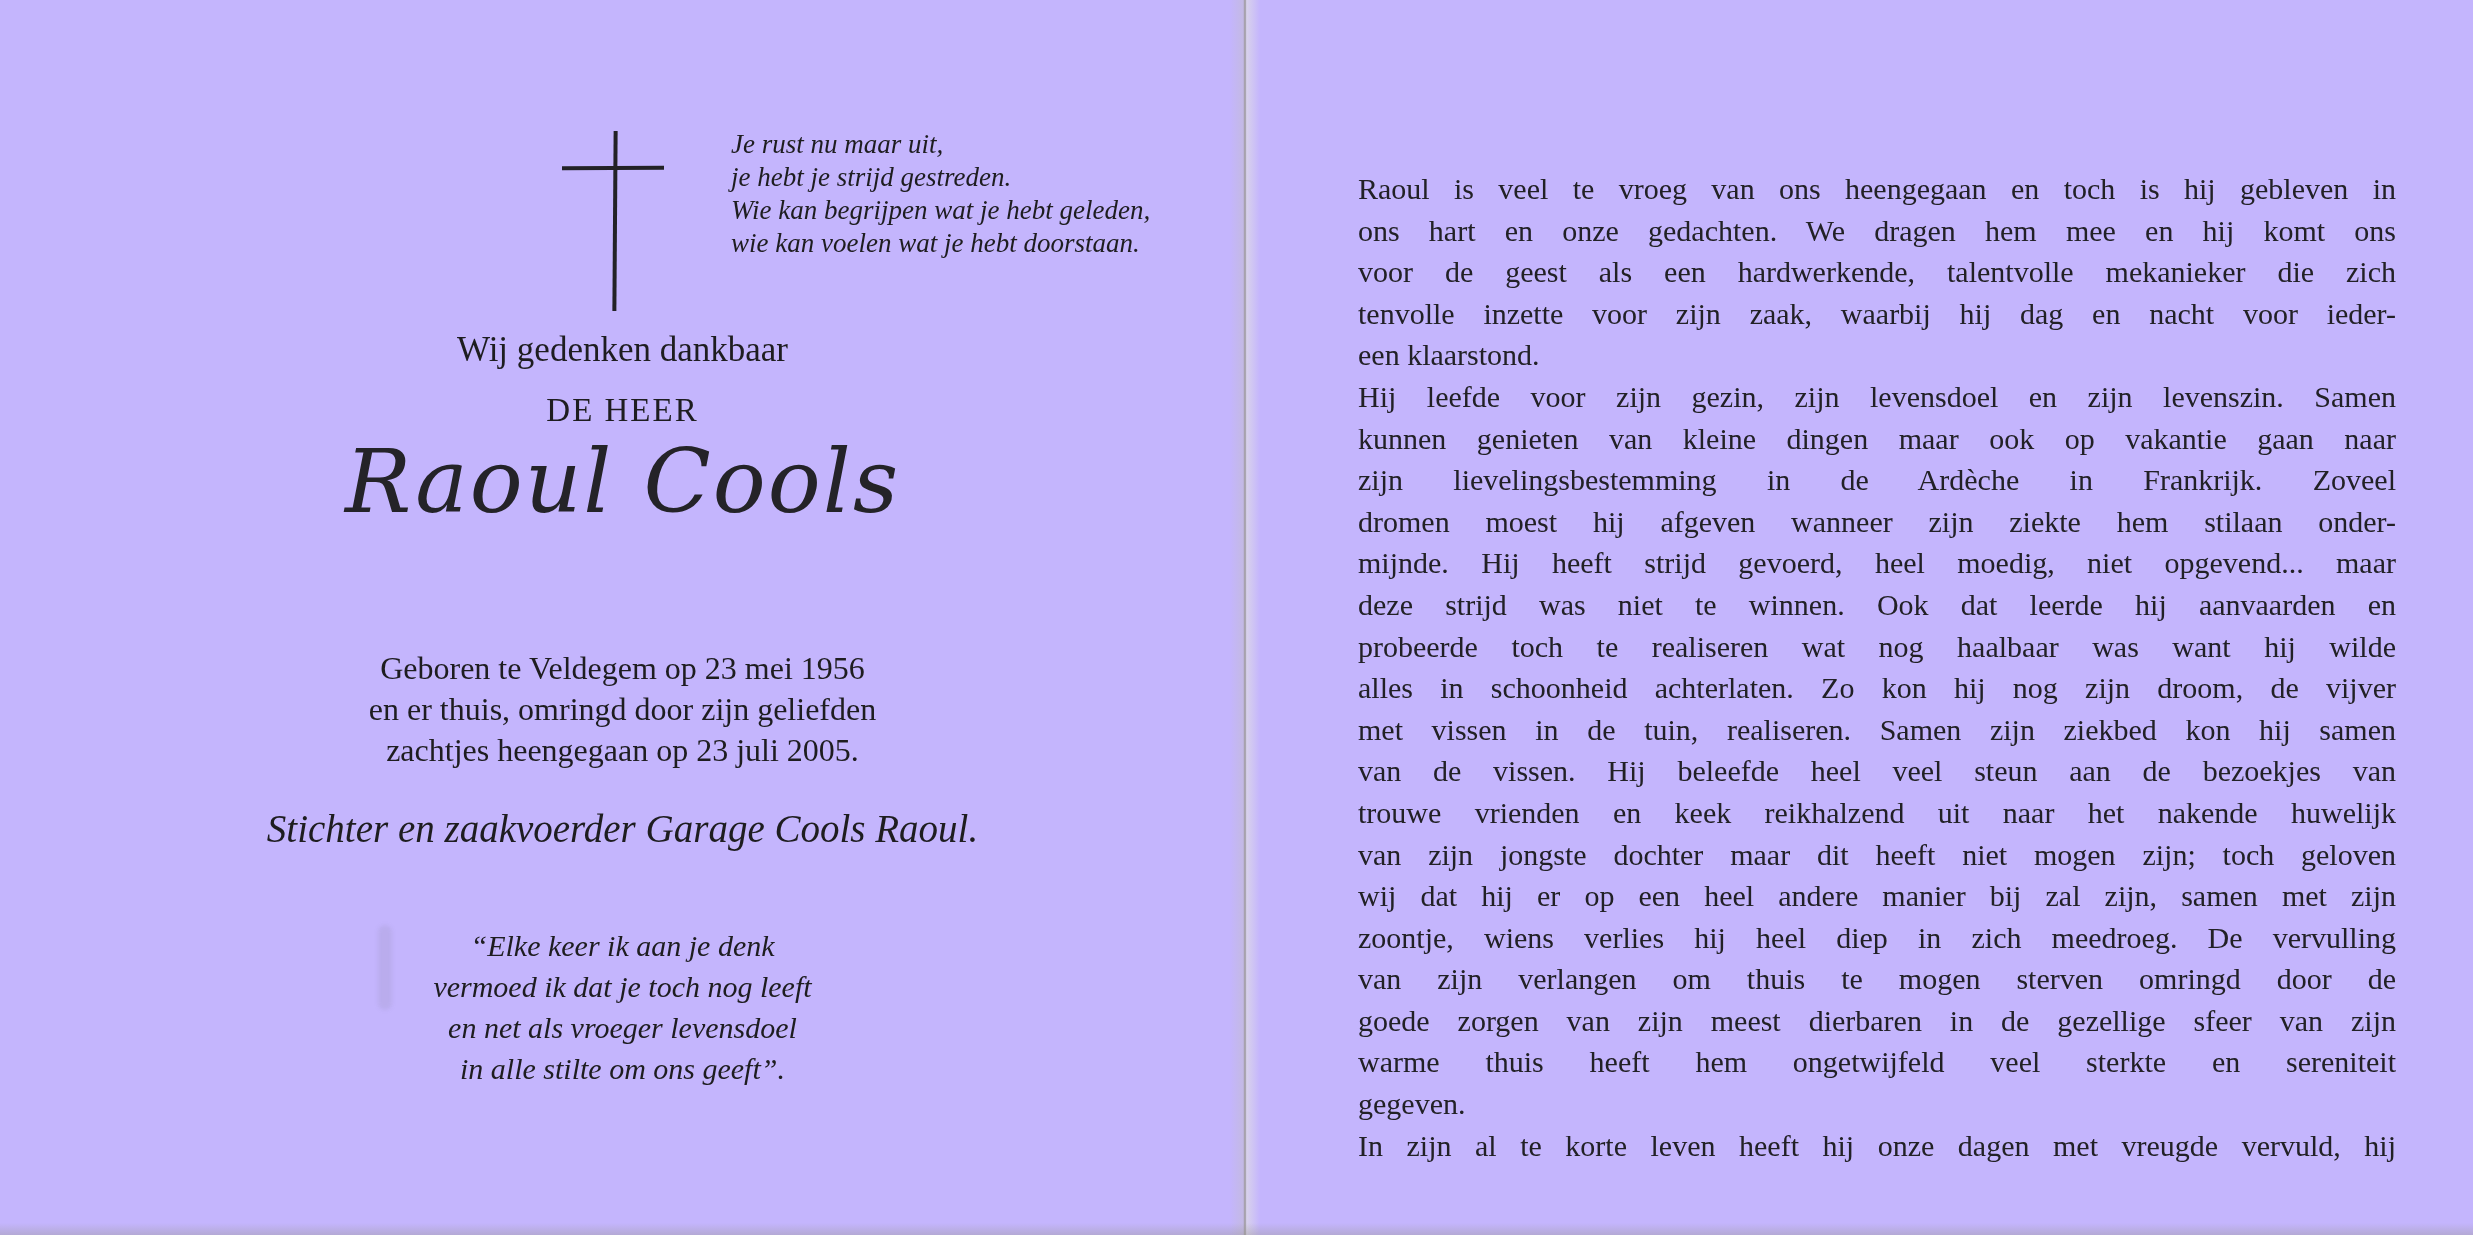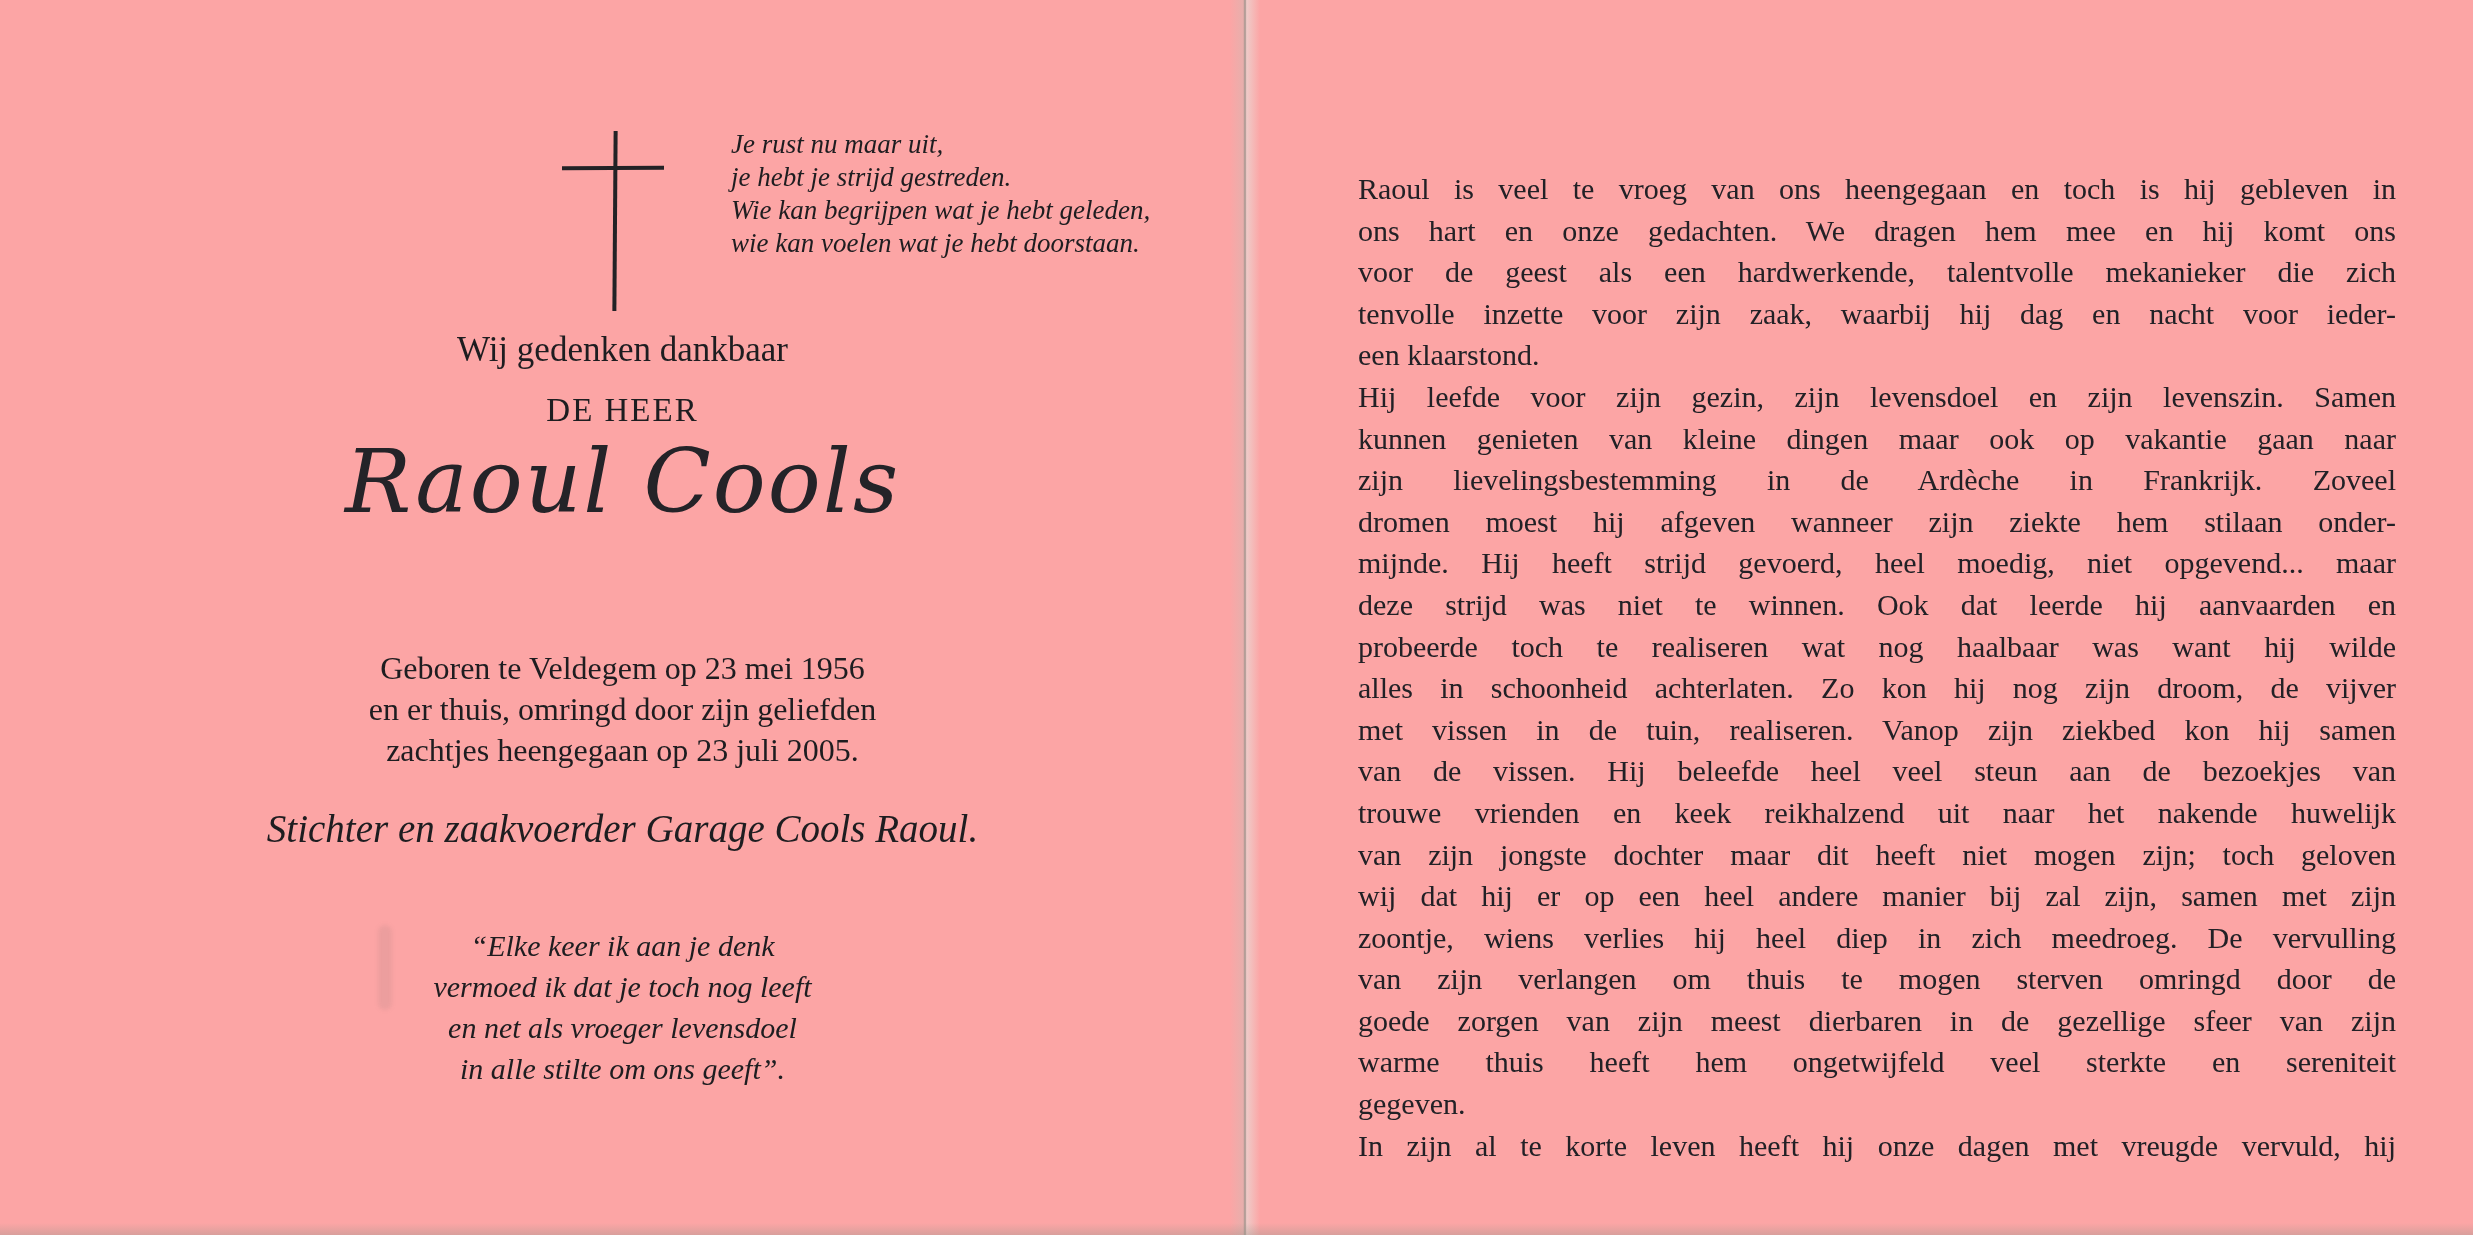--- a/index.html
+++ b/index.html
@@ -4,21 +4,21 @@
 <style>
   html, body {
     margin: 0;
     padding: 0;
     background: #e8e7e2;
   }
   .scan {
     position: relative;
     width: 2473px;
     height: 1235px;
-    background: #fca5a5;
+    background: #c4b5fd;
     overflow: hidden;
     font-family: "Liberation Serif", serif;
     color: #1e1d20;
   }
   
   .fold {
     position: absolute;
     left: 1230px;
     top: 0;
     width: 30px;
@@ -222,21 +222,21 @@
       <div class="mline">tenvolle inzette voor zijn zaak, waarbij hij dag en nacht voor ieder-</div>
       <div class="mline pend">een klaarstond.</div>
       <div class="mline">Hij leefde voor zijn gezin, zijn levensdoel en zijn levenszin. Samen</div>
       <div class="mline">kunnen genieten van kleine dingen maar ook op vakantie gaan naar</div>
       <div class="mline">zijn lievelingsbestemming in de Ardèche in Frankrijk. Zoveel</div>
       <div class="mline">dromen moest hij afgeven wanneer zijn ziekte hem stilaan onder-</div>
       <div class="mline">mijnde. Hij heeft strijd gevoerd, heel moedig, niet opgevend... maar</div>
       <div class="mline">deze strijd was niet te winnen. Ook dat leerde hij aanvaarden en</div>
       <div class="mline">probeerde toch te realiseren wat nog haalbaar was want hij wilde</div>
       <div class="mline">alles in schoonheid achterlaten. Zo kon hij nog zijn droom, de vijver</div>
-      <div class="mline">met vissen in de tuin, realiseren. Vanop zijn ziekbed kon hij samen</div>
+      <div class="mline">met vissen in de tuin, realiseren. Samen zijn ziekbed kon hij samen</div>
       <div class="mline">van de vissen. Hij beleefde heel veel steun aan de bezoekjes van</div>
       <div class="mline">trouwe vrienden en keek reikhalzend uit naar het nakende huwelijk</div>
       <div class="mline">van zijn jongste dochter maar dit heeft niet mogen zijn; toch geloven</div>
       <div class="mline">wij dat hij er op een heel andere manier bij zal zijn, samen met zijn</div>
       <div class="mline">zoontje, wiens verlies hij heel diep in zich meedroeg. De vervulling</div>
       <div class="mline">van zijn verlangen om thuis te mogen sterven omringd door de</div>
       <div class="mline">goede zorgen van zijn meest dierbaren in de gezellige sfeer van zijn</div>
       <div class="mline">warme thuis heeft hem ongetwijfeld veel sterkte en sereniteit</div>
       <div class="mline pend">gegeven.</div>
       <div class="mline">In zijn al te korte leven heeft hij onze dagen met vreugde vervuld, hij</div>

